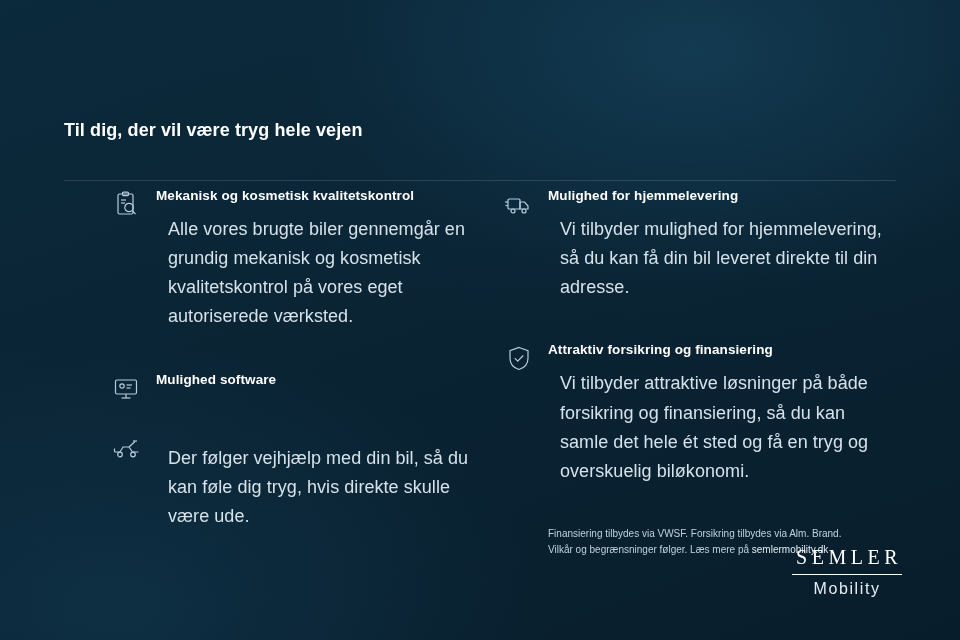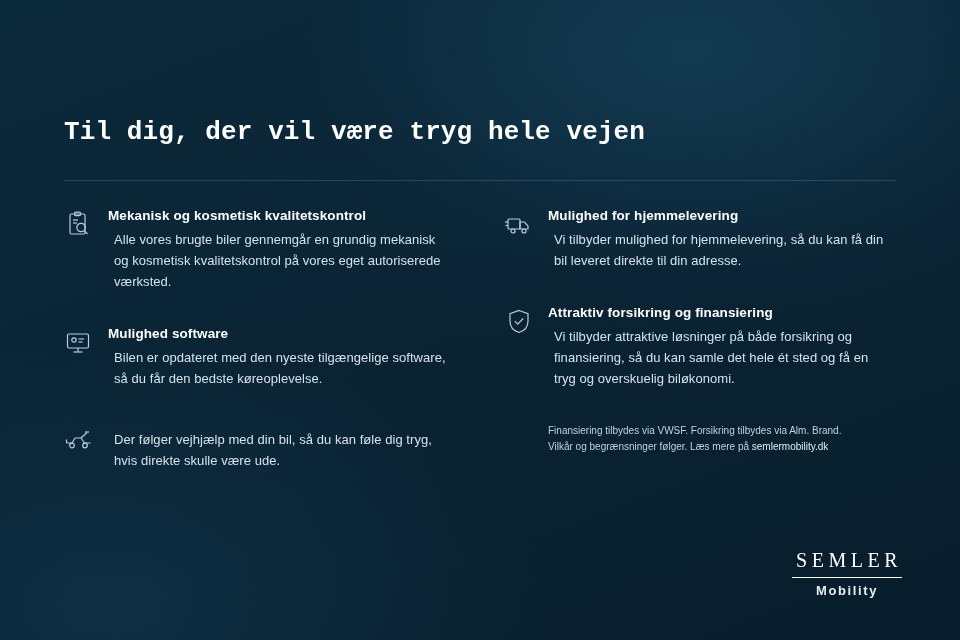--- a/index.html
+++ b/index.html
@@ -20,42 +20,40 @@
     background:
       radial-gradient(ellipse 700px 420px at 72% 8%, rgba(20,62,86,0.85) 0%, rgba(12,40,58,0.25) 55%, rgba(10,35,51,0) 75%),
       radial-gradient(ellipse 620px 380px at 12% 95%, rgba(18,58,82,0.55) 0%, rgba(10,35,51,0) 70%),
       linear-gradient(160deg, #0b2a3c 0%, #0a2434 45%, #081d2b 100%);
     box-sizing: border-box;
     overflow: hidden;
   }
   .headline {
     position: absolute;
     left: 64px;
-    top: 100px;
-    font-size: 26px;
+    top: 108px;
+    font-size: 18px;
     font-weight: bold;
     color: #ffffff;
     letter-spacing: 0.1px;
-    font-family: Liberation Mono, monospace;
   }
   .divider {
     position: absolute;
     left: 64px;
     top: 180px;
     width: 832px;
     height: 1px;
     background: rgba(255,255,255,0.13);
   }
   .columns {
     position: absolute;
     left: 64px;
-    top: 208px;
+    top: 188px;
     width: 832px;
     display: flex;
-    gap: 48px;
     justify-content: flex-end;
   }
   .col {
     width: 392px;
   }
   .feature {
     display: flex;
     align-items: flex-start;
     margin-bottom: 28px;
   }
@@ -69,22 +67,22 @@
     flex: 1;
   }
   .feature h3 {
     margin: 0 0 3px 0;
     font-size: 13.5px;
     font-weight: bold;
     color: #ffffff;
     letter-spacing: 0.1px;
   }
   .feature p {
-    margin: 6px;
-    font-size: 13px;
+    margin: 12px;
+    font-size: 18px;
     line-height: 1.62;
     color: #d6e2ea;
     letter-spacing: 0.05px;
   }
   .legal {
     margin-top: 15px;
     font-size: 10px;
     line-height: 1.62;
     color: #c0d2de;
     padding-left: 44px;
@@ -105,24 +103,23 @@
     font-size: 20px;
     letter-spacing: 4.5px;
     padding-left: 4px;
   }
   .logo .rule {
     height: 1px;
     background: #ffffff;
     margin: 5px 0 5px 0;
   }
   .logo .sub {
-    font-size: 13px;
+    font-size: 16px;
     letter-spacing: 1.6px;
     color: #e6eef4;
-    font-weight: bold;
   }
   svg { display: block; }
 </style>
 </head>
 <body>
 
 <div class="page">
 
   <h1 class="headline">Til dig, der vil være tryg hele vejen</h1>
   <div class="divider"></div>
@@ -154,21 +151,20 @@
             <rect x="3.5" y="6" width="21" height="14" rx="1.5"></rect>
             <line x1="14" y1="20" x2="14" y2="24"></line>
             <line x1="9.5" y1="24" x2="18.5" y2="24"></line>
             <circle cx="10" cy="12" r="2.2"></circle>
             <line x1="14.5" y1="11" x2="20" y2="11"></line>
             <line x1="14.5" y1="14" x2="18.5" y2="14"></line>
           </svg>
         </div>
         <div class="body">
           <h3>Mulighed software</h3>
-          <p>Bilen er opdateret med den nyeste tilgængelige software, så du får den bedste køreoplevelse.</p>
         </div>
       </div>
 
       <div class="feature">
         <div class="icon">
           <svg width="30" height="30" viewBox="0 0 30 30" fill="none" stroke="#b8cddb" stroke-width="1.2">
             <path d="M2.5 18h5.5l3-5h6l3.5 5h6"></path>
             <path d="M2.5 18v-3.5"></path>
             <circle cx="8" cy="20.5" r="2.3"></circle>
             <circle cx="21" cy="20.5" r="2.3"></circle>

